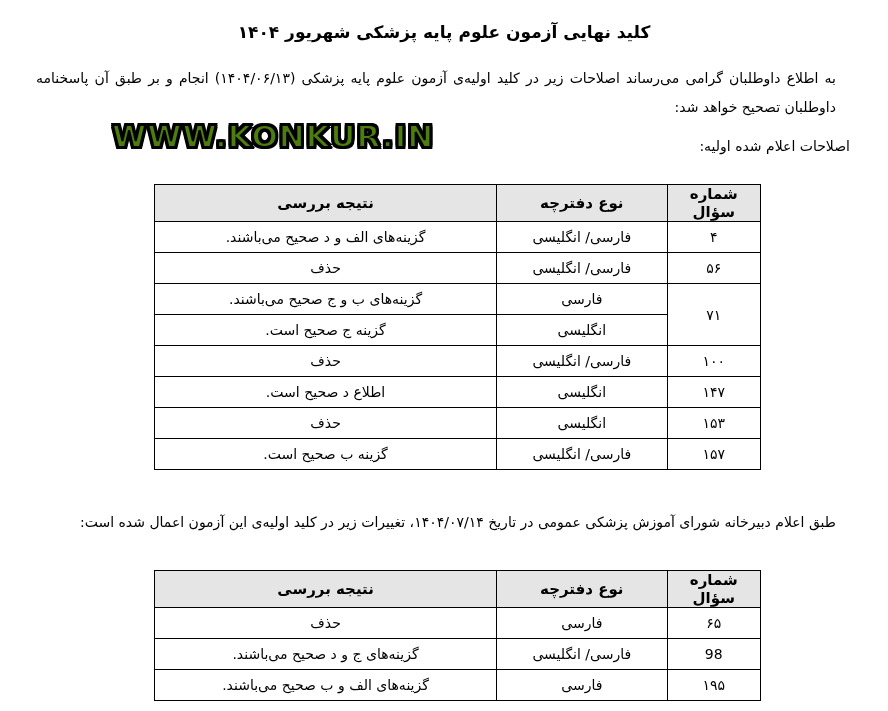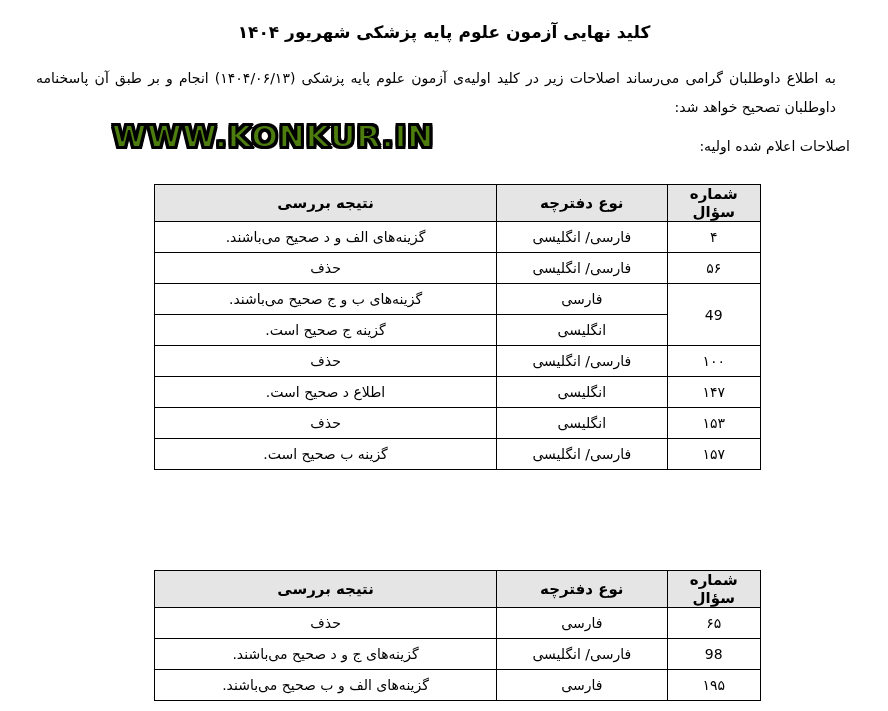--- a/index.html
+++ b/index.html
@@ -122,21 +122,21 @@
         <td>۴</td>
         <td>فارسی/ انگلیسی</td>
         <td>گزینه‌های الف و د صحیح می‌باشند.</td>
       </tr>
       <tr>
         <td>۵۶</td>
         <td>فارسی/ انگلیسی</td>
         <td>حذف</td>
       </tr>
       <tr>
-        <td rowspan="2">49</td>
+        <td rowspan="2">۷۱</td>
         <td>فارسی</td>
         <td>گزینه‌های ب و ج صحیح می‌باشند.</td>
       </tr>
       <tr>
         <td>انگلیسی</td>
         <td>گزینه ج صحیح است.</td>
       </tr>
       <tr>
         <td>۱۰۰</td>
         <td>فارسی/ انگلیسی</td>
@@ -153,20 +153,21 @@
         <td>حذف</td>
       </tr>
       <tr>
         <td>۱۵۷</td>
         <td>فارسی/ انگلیسی</td>
         <td>گزینه ب صحیح است.</td>
       </tr>
     </tbody>
   </table>
 
+  <div class="para para2">طبق اعلام دبیرخانه شورای آموزش پزشکی عمومی در تاریخ ۱۴۰۴/۰۷/۱۴، تغییرات زیر در کلید اولیه‌ی این آزمون اعمال شده است:</div>
 
   <table class="grid" id="table2">
     <thead>
       <tr>
         <th class="col-q">شماره سؤال</th>
         <th class="col-b">نوع دفترچه</th>
         <th class="col-r">نتیجه بررسی</th>
       </tr>
     </thead>
     <tbody>

